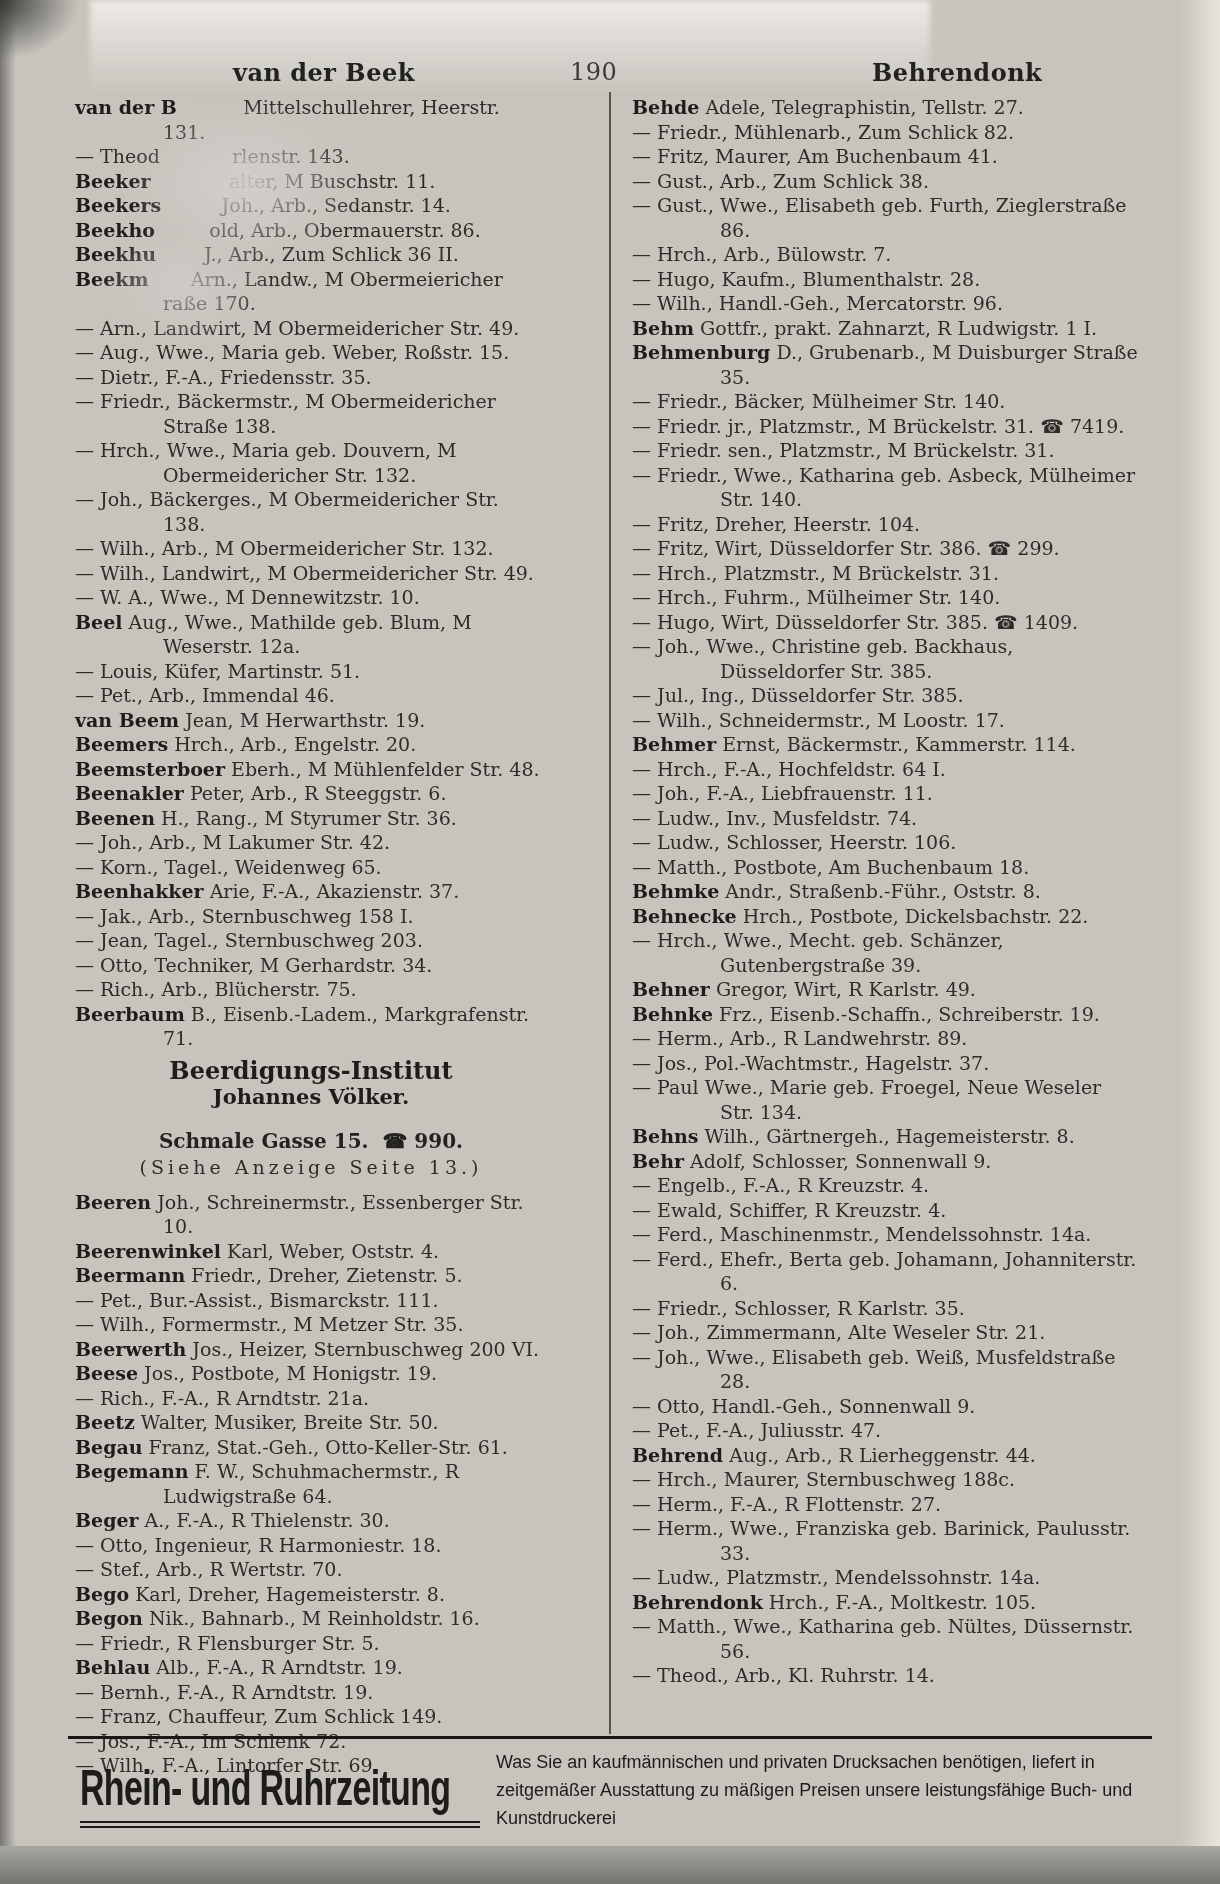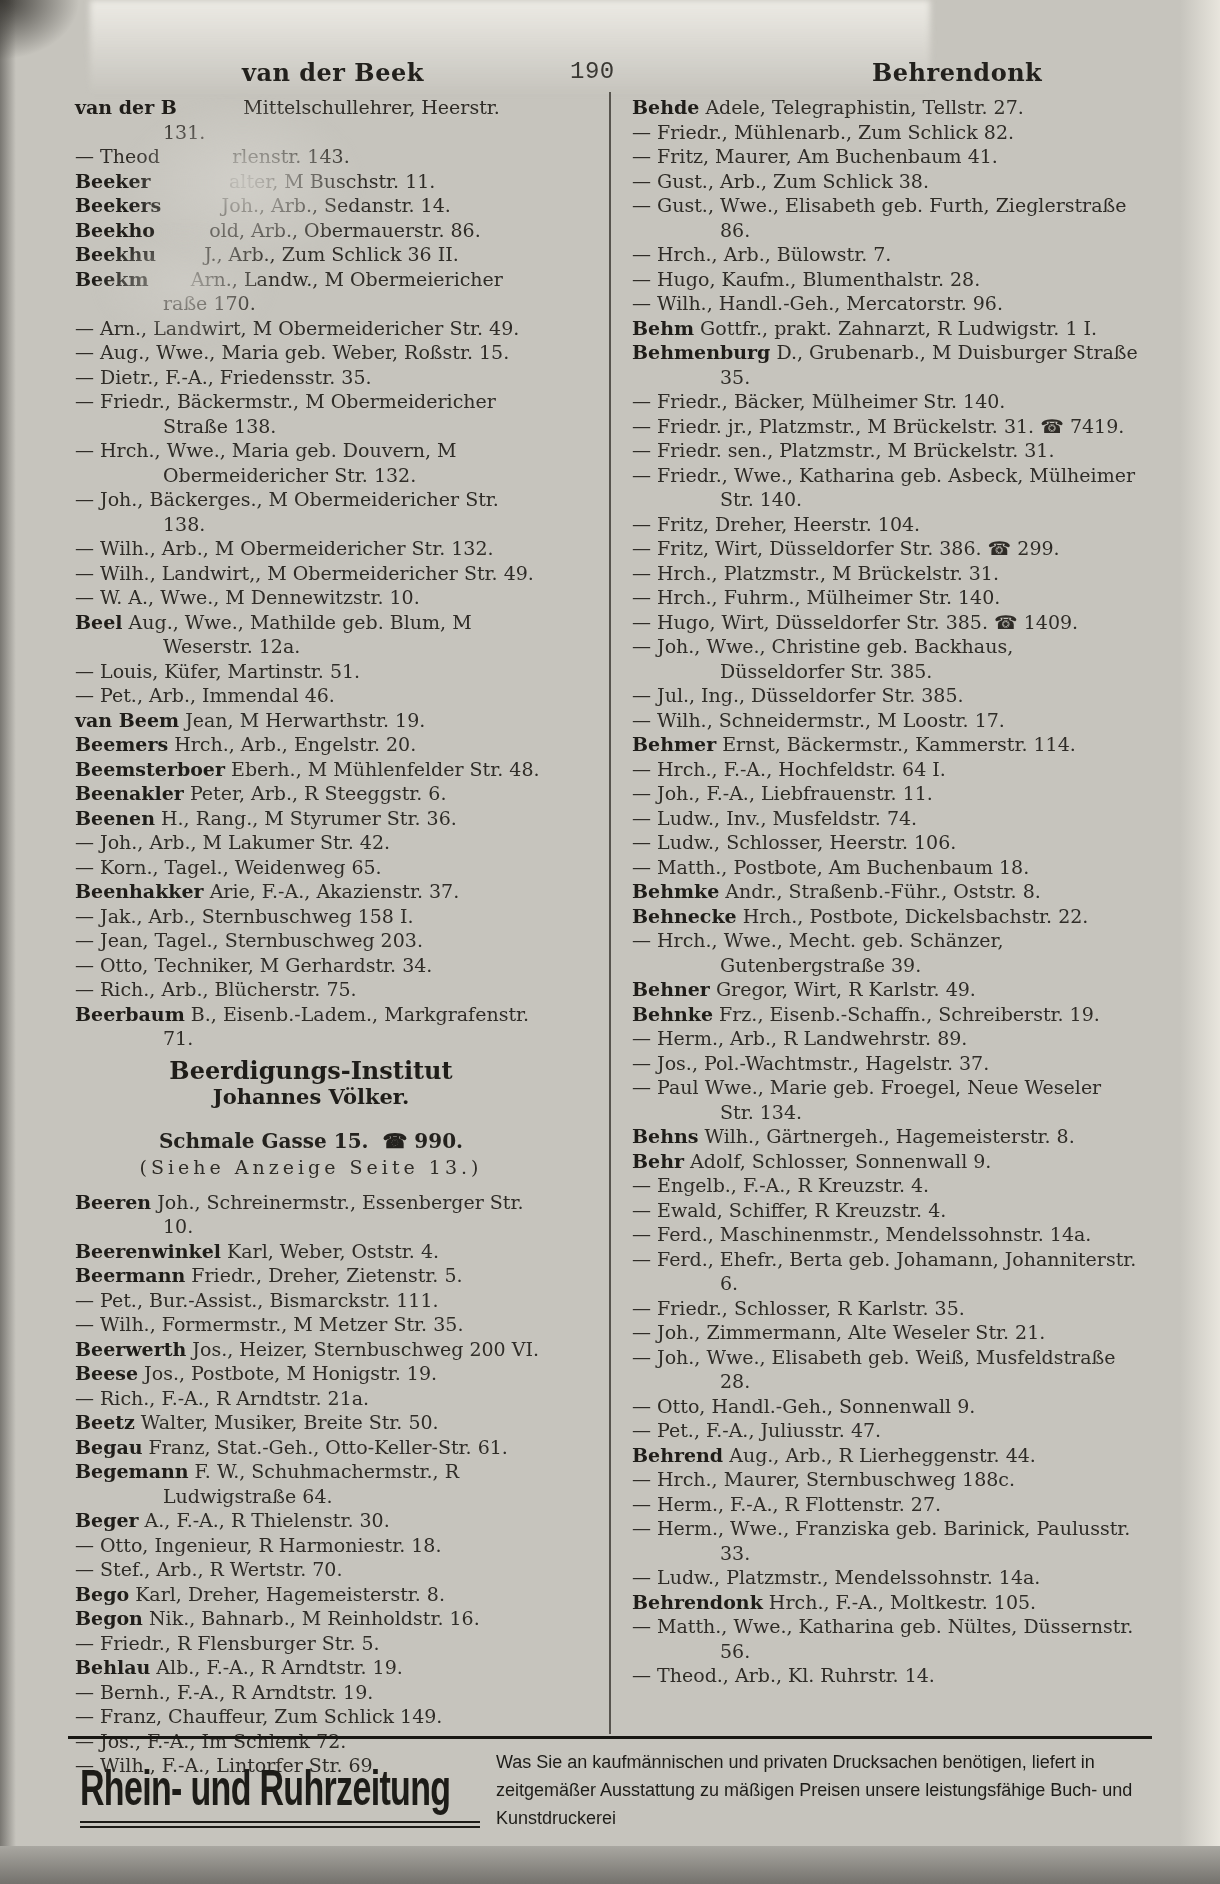--- a/index.html
+++ b/index.html
@@ -20,22 +20,22 @@
     background:linear-gradient(270deg,rgba(234,231,223,.95),rgba(234,231,223,0));}
   .bottom-band{position:absolute;left:0;top:1846px;width:100%;height:38px;
     background:linear-gradient(180deg,#a9a7a1,#74726d);}
   .smudge-a{position:absolute;left:125px;top:100px;width:235px;height:165px;
     background:radial-gradient(ellipse,rgba(209,207,201,.95),rgba(209,207,201,0) 72%);filter:blur(4px);}
   .smudge-b{position:absolute;left:95px;top:225px;width:180px;height:120px;
     background:radial-gradient(ellipse,rgba(206,204,198,.8),rgba(206,204,198,0) 70%);filter:blur(5px);}
 
   
   .hdr{position:absolute;top:58px;color:#23211d;font-size:24px;font-weight:bold;letter-spacing:.5px;}
-  .hdr-left{left:242px;}
-  .hdr-num{left:570px;font-weight:normal;color:#3a3833;font-family:Liberation Mono, monospace;}
+  .hdr-left{left:233px;}
+  .hdr-num{left:570px;font-weight:normal;color:#3a3833;}
   .hdr-right{left:872px;}
 
   
   .divider{position:absolute;left:609px;top:92px;width:2px;height:1642px;background:#57544e;}
   .col{position:absolute;top:95px;color:#2f2c27;font-size:19px;line-height:24.5px;}
   .col-left{left:75px;width:472px;}
   .col-right{left:632px;width:506px;}
   .entry{padding-left:88px;text-indent:-88px;white-space:pre-wrap;}
   .entry .lead{font-weight:bold;color:#1f1d19;}
 

